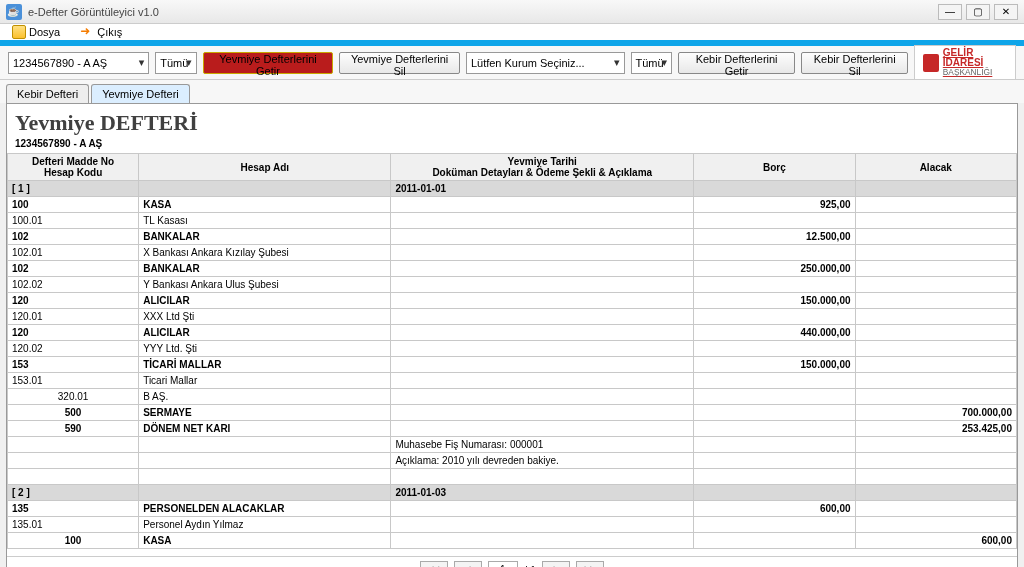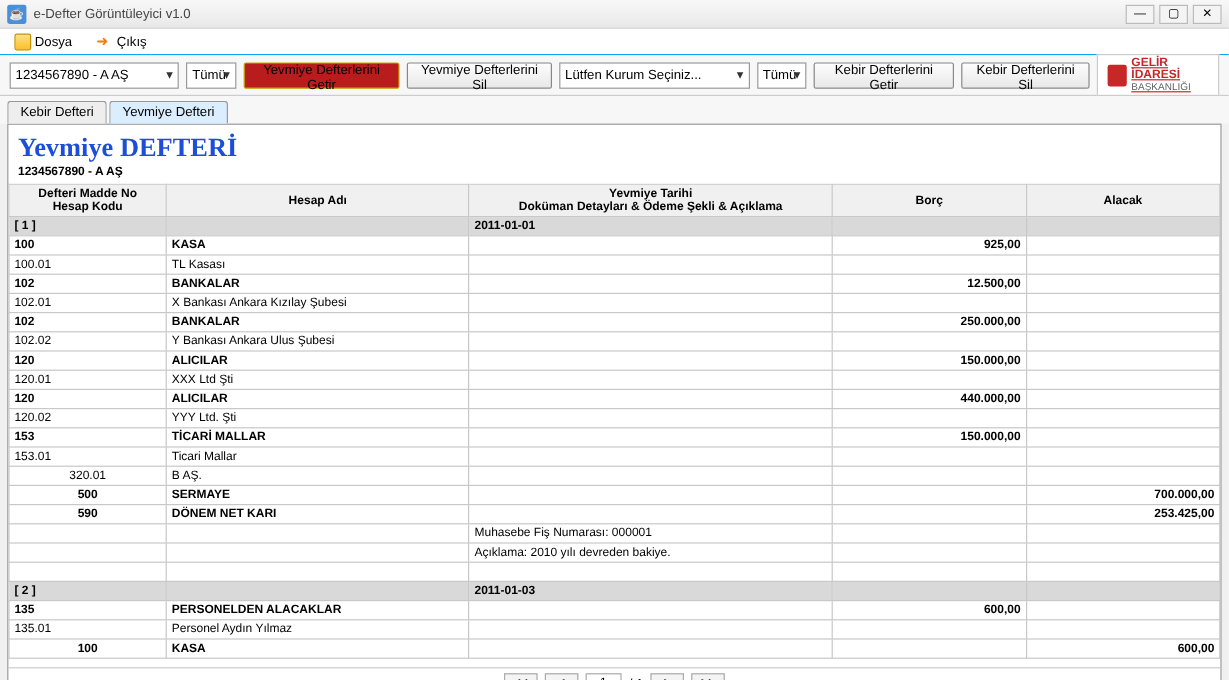--- a/index.html
+++ b/index.html
@@ -4,21 +4,21 @@
 <style>
   * { box-sizing: border-box; margin: 0; padding: 0; }
   body { font-family: Arial, sans-serif; font-size: 11px; background: #f0f0f0; color: #000; width: 1024px; height: 567px; overflow: hidden; }
   
   .titlebar { height: 24px; background: linear-gradient(#f8f8f8, #e8e8e8); border-bottom: 1px solid #ccc; display: flex; align-items: center; padding: 0 6px; }
   .titlebar .app-icon { width: 16px; height: 16px; background: #4a90d9; border-radius: 2px; margin-right: 6px; display: flex; align-items: center; justify-content: center; color: #fff; font-size: 10px; }
   .titlebar .title { flex: 1; font-size: 11px; color: #444; }
   .titlebar .winctrl { display: flex; gap: 4px; }
   .titlebar .winctrl div { width: 24px; height: 16px; border: 1px solid #bbb; background: #f4f4f4; text-align: center; font-size: 10px; line-height: 14px; cursor: pointer; }
   
-  .menubar { height: 22px; background: #fff; border-bottom: 1px solid #0ea5e9; display: flex; align-items: center; padding: 0 6px; gap: 8px; }
+  .menubar { height: 22px; background: #fff; border-bottom: 6px solid #0ea5e9; display: flex; align-items: center; padding: 0 6px; gap: 8px; }
   .menubar .mitem { display: flex; align-items: center; gap: 3px; padding: 2px 6px; cursor: pointer; }
   .menubar .mitem .micon { width: 14px; height: 14px; display: inline-block; }
   .micon.folder { background: linear-gradient(#ffe082, #fbc02d); border: 1px solid #c09000; border-radius: 2px; }
   .micon.exit { position: relative; }
   .micon.exit::before { content: "➜"; color: #f57c00; font-size: 12px; position: absolute; left: 0; top: -1px; }
   
   .toolbar { height: 34px; background: #f7f7f7; border-bottom: 1px solid #ccc; display: flex; align-items: center; padding: 0 8px; gap: 6px; }
   .toolbar select, .toolbar .combo { height: 22px; border: 1px solid #999; background: #fff; font-size: 11px; padding: 0 4px; }
   .combo { display: flex; align-items: center; position: relative; padding-right: 18px; }
   .combo::after { content: "▾"; position: absolute; right: 4px; color: #333; pointer-events: none; }
@@ -30,21 +30,21 @@
   .logo { margin-left: auto; border: 1px solid #ccc; padding: 2px 8px; font-size: 10px; background: #fff; display: flex; align-items: center; gap: 4px; }
   .logo .gmark { width: 18px; height: 18px; background: #c62828; border-radius: 2px; }
   .logo .gtxt { color: #c62828; font-weight: bold; line-height: 1; text-decoration: underline; }
   .logo .gtxt small { color: #666; font-weight: normal; display: block; }
   
   .tabs { display: flex; padding: 4px 6px 0 6px; background: #f7f7f7; }
   .tab { padding: 3px 10px; border: 1px solid #999; border-bottom: none; background: #eee; font-size: 11px; cursor: pointer; border-radius: 3px 3px 0 0; margin-right: 2px; }
   .tab.active { background: #dbeeff; }
   
   .report-area { border: 1px solid #999; margin: 0 6px 6px 6px; height: 480px; background: #fff; display: flex; flex-direction: column; }
-  .report-title { font-family: Georgia, serif; font-size: 22px; font-weight: bold; color: #1d4ed8; padding: 6px 8px 2px 8px; }
+  .report-title { font-family: Georgia, serif; font-size: 22px; font-weight: bold; color: #404040; padding: 6px 8px 2px 8px; }
   .report-sub { font-size: 10px; font-weight: bold; padding: 0 8px 4px 8px; }
   
   .grid-wrap { flex: 1; overflow: auto; position: relative; }
   table.grid { width: 100%; border-collapse: collapse; table-layout: fixed; }
   table.grid th, table.grid td { border: 1px solid #c8c8c8; padding: 2px 4px; font-size: 10px; height: 16px; overflow: hidden; white-space: nowrap; text-overflow: ellipsis; }
   table.grid th { background: #f0f0f0; font-weight: bold; text-align: center; }
   table.grid th .sub { display: block; font-weight: bold; }
   tr.grouprow td { background: #d9d9d9; font-weight: bold; }
   tr.boldrow td { font-weight: bold; }
   td.num { text-align: right; }

